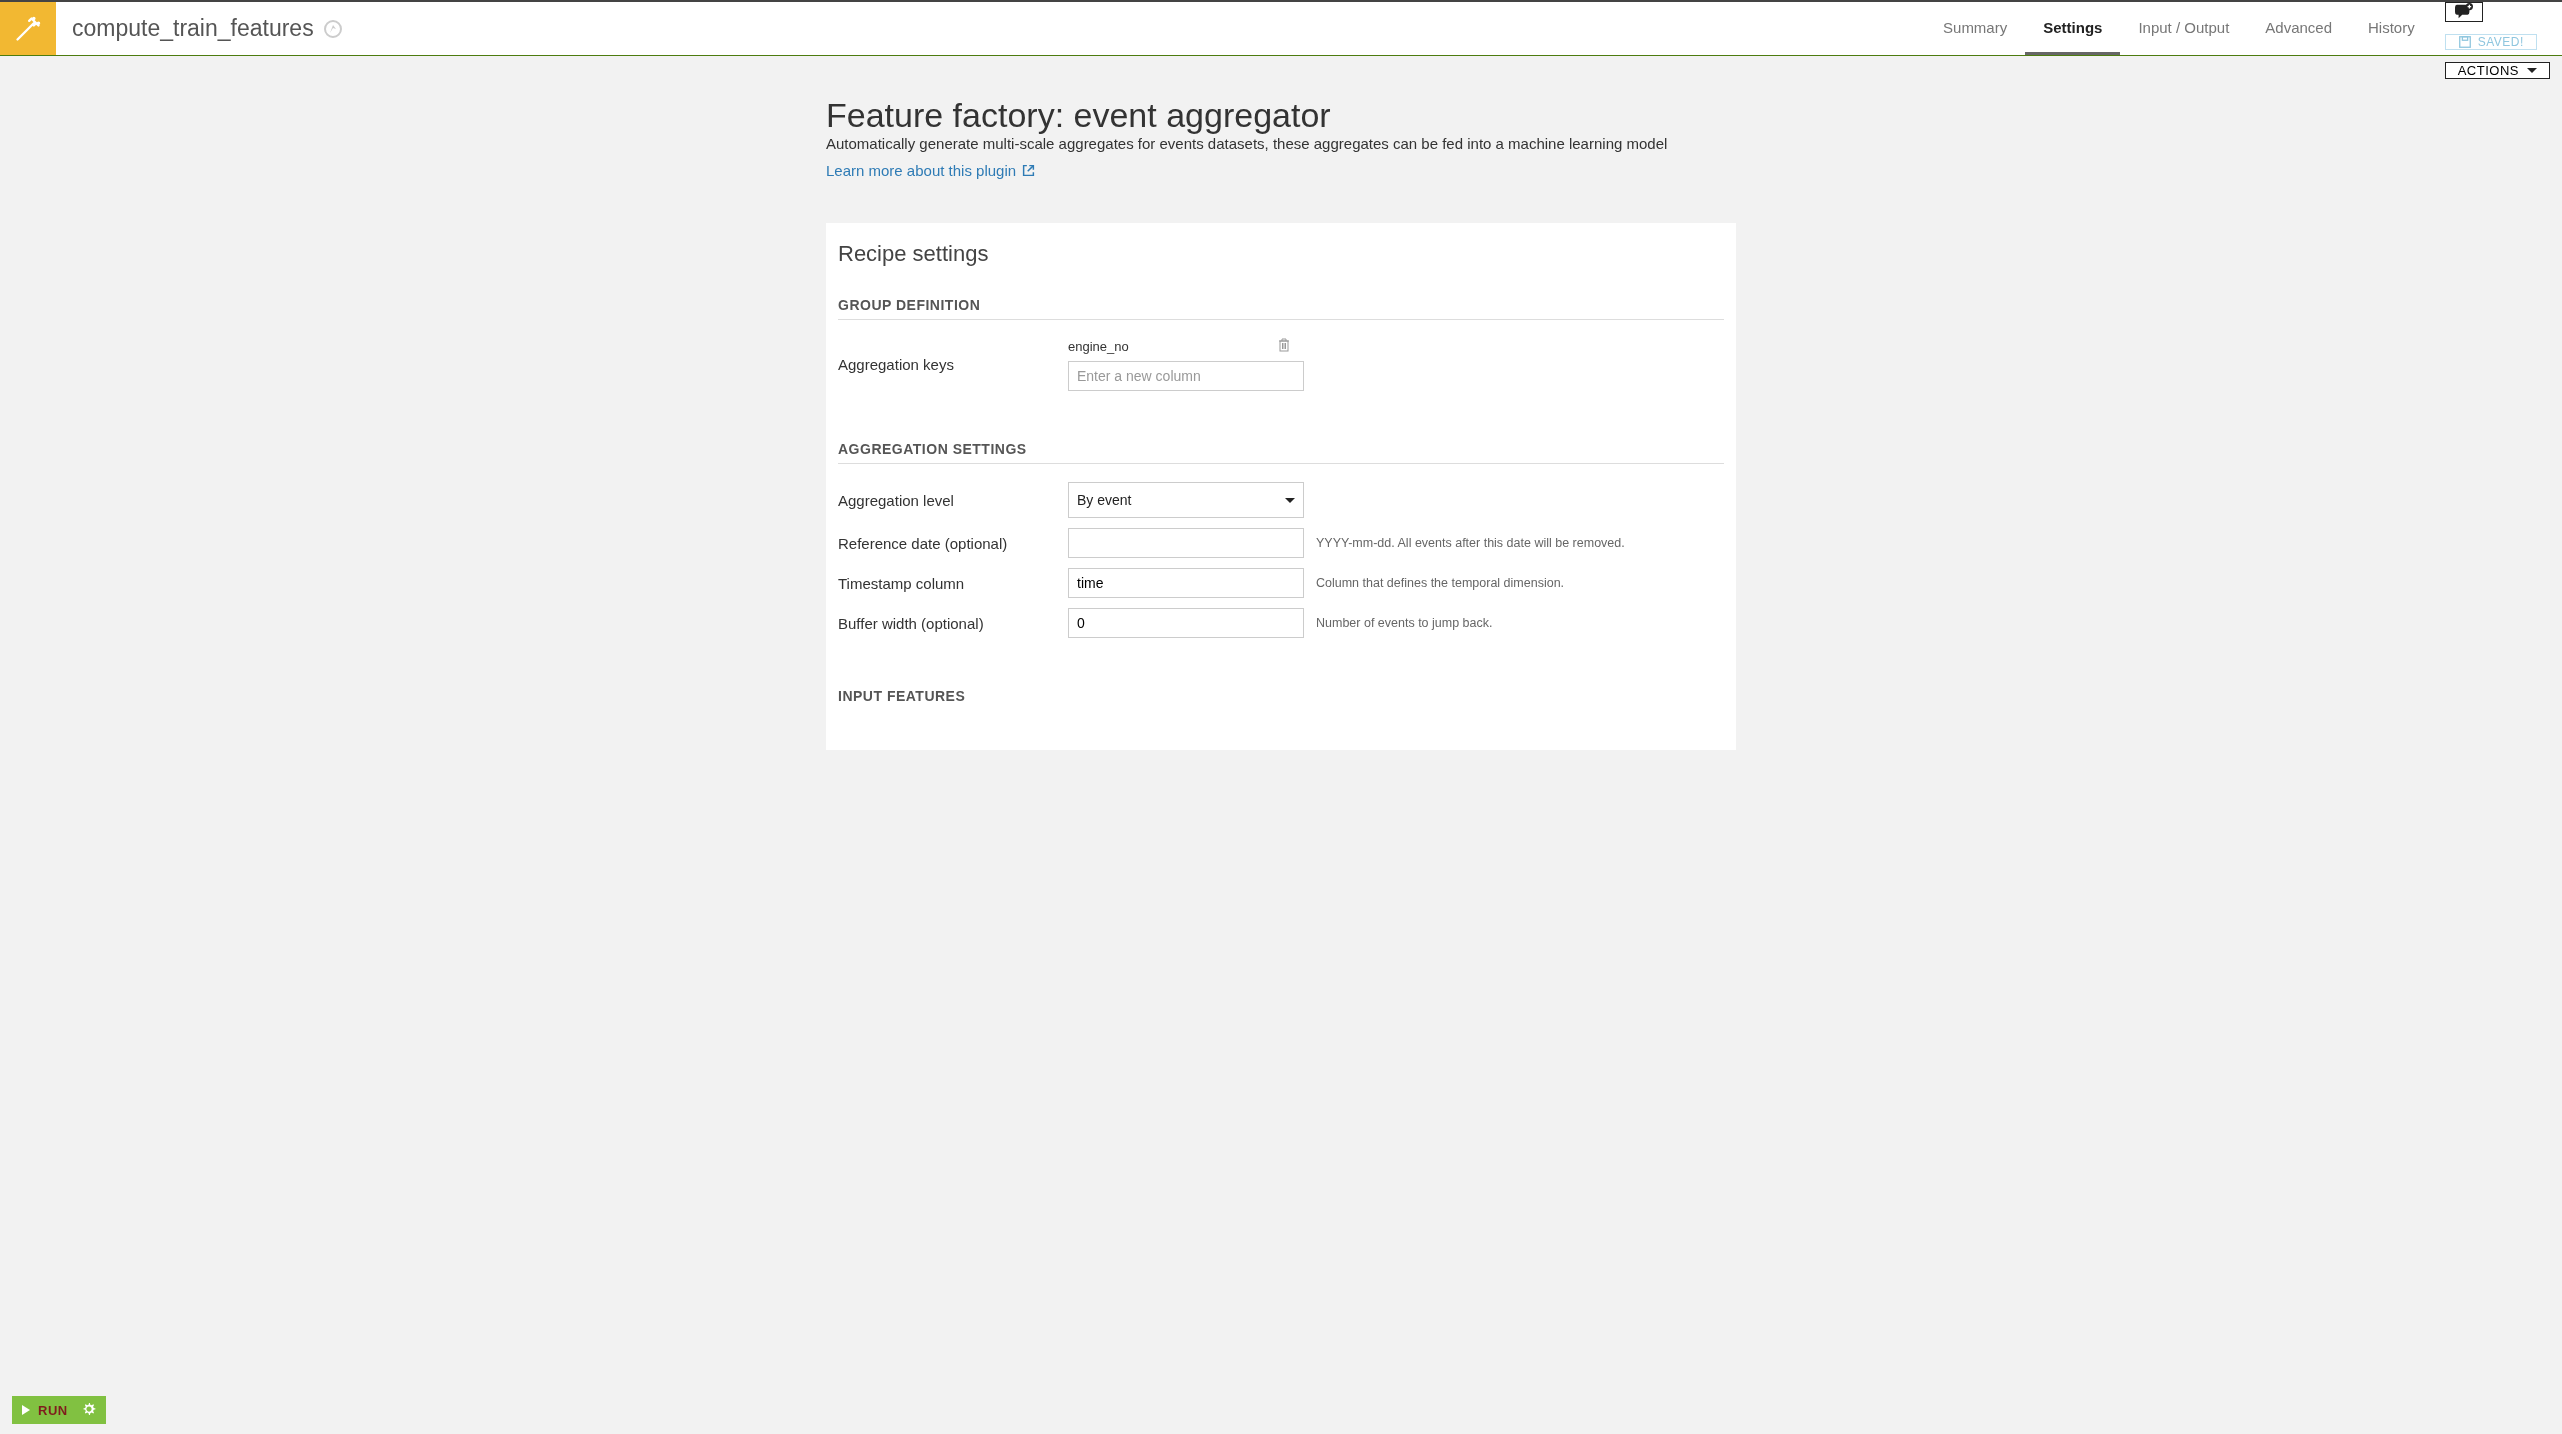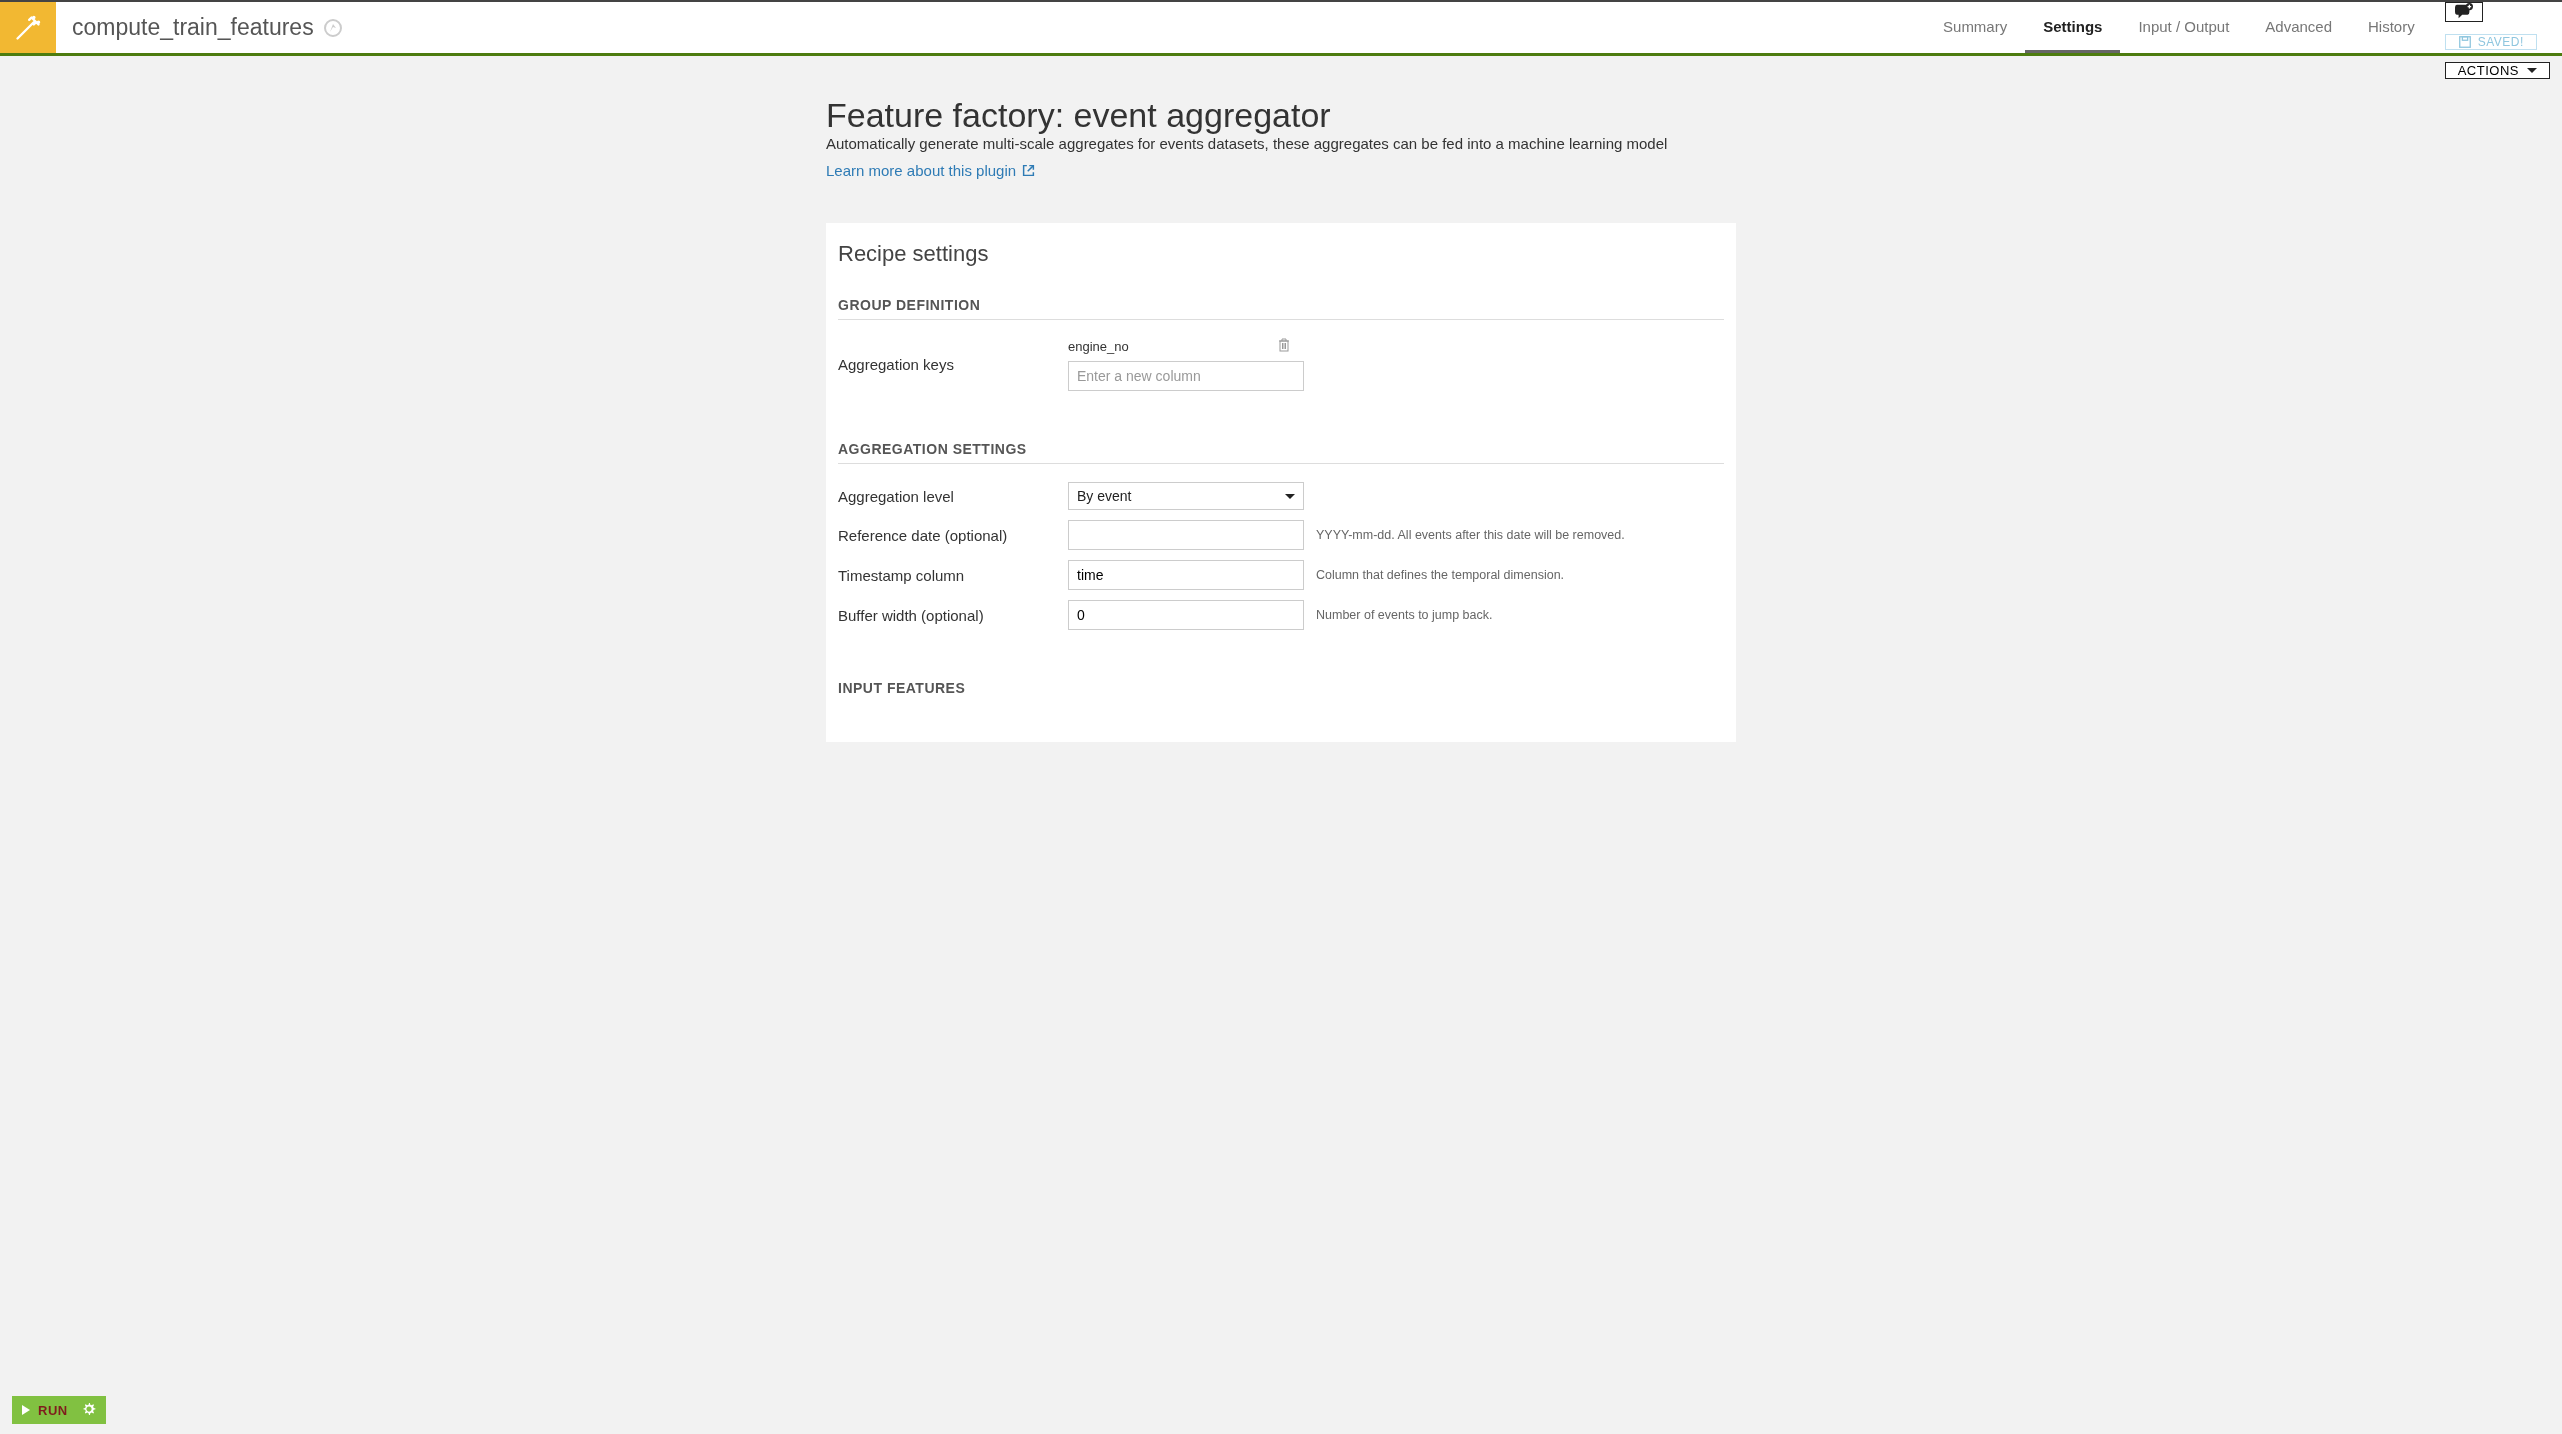--- a/index.html
+++ b/index.html
@@ -12,21 +12,21 @@
     overflow: hidden;
   }
   .top-bar {
     height: 2px;
     background: #444;
   }
   .header {
     display: flex;
     align-items: stretch;
     background: #fff;
-    border-bottom: 3px solid #4d7c0f;
+    border-bottom: 1px solid #4d7c0f;
     height: 54px;
     position: relative;
   }
   .logo-box {
     width: 56px;
     background: #f2b832;
     display: flex;
     align-items: center;
     justify-content: center;
     color: #fff;
@@ -187,21 +187,21 @@
     width: 100%;
     height: 30px;
     border: 1px solid #ccc;
     padding: 0 8px;
     font-size: 14px;
     background: #fff;
   }
   .input-text::placeholder { color: #999; }
   .select-box {
     width: 100%;
-    height: 28px;
+    height: 36px;
     border: 1px solid #ccc;
     background: #fff;
     padding: 0 8px;
     display: flex;
     align-items: center;
     justify-content: space-between;
     cursor: pointer;
     font-size: 14px;
   }
   .tag-row {

